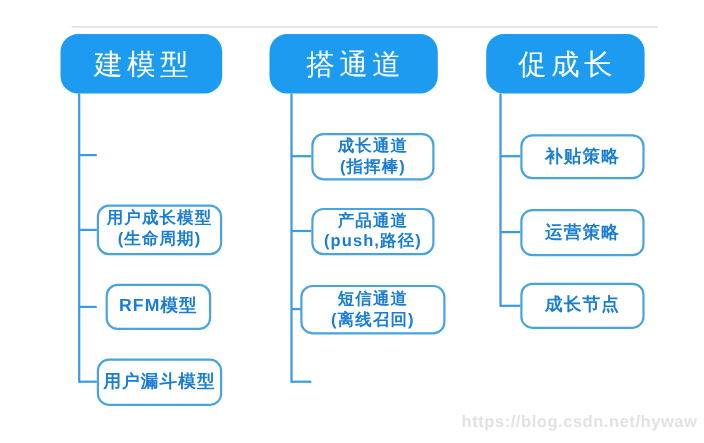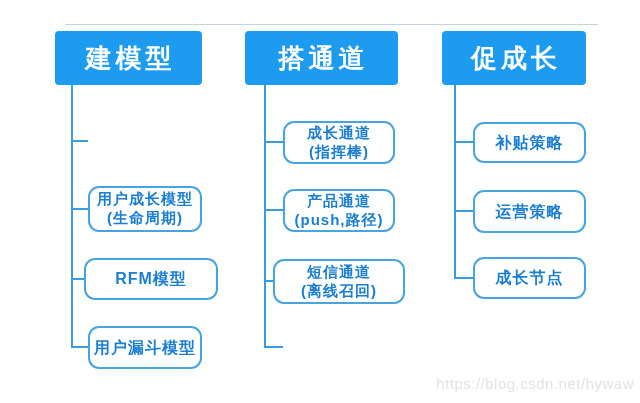--- a/index.html
+++ b/index.html
@@ -14,24 +14,24 @@
   
   .rail{
     position:absolute;top:24px;left:65px;width:533px;height:1px;
     background:#c6d3de;
   }
 
   
   .branch-header{
     position:absolute;
     background:#1c9bf0;
-    border-radius:4px;
+    border-radius:16px;
     display:flex;align-items:center;justify-content:center;
     color:#ffffff;
-    font-weight:bold;
+    font-weight:normal;
     font-size:26px;
     letter-spacing:4px;
     text-indent:4px;
   }
 
   
   .vline{position:absolute;width:2px;background:#3a9be0;}
   .stub{position:absolute;height:2px;background:#3a9be0;}
 
   
@@ -49,21 +49,21 @@
     line-height:1.25;
     text-align:center;
   }
   .node.two{font-size:15px;}
 
   
   .watermark{
     position:absolute;right:6px;bottom:11px;
     color:#e2e2e2;
     font-size:15px;
-    font-weight:normal;
+    font-weight:bold;
     letter-spacing:0.5px;
   }
 </style>
 </head>
 <body>
 
 <div class="canvas">
 
   <div class="rail"></div>
 
@@ -73,21 +73,21 @@
   <div class="vline" style="left:71px;top:85px;height:263px"></div>
   <div class="stub" style="left:72px;top:140px;width:16px"></div>
   <div class="stub" style="left:72px;top:208px;width:16px"></div>
   <div class="stub" style="left:72px;top:278px;width:16px"></div>
   <div class="stub" style="left:72px;top:346px;width:16px"></div>
 
   <div class="node two" style="left:88px;top:186px;width:114px;height:46px">
     <span>用户成长模型</span>
     <span>(生命周期)</span>
   </div>
-  <div class="node" style="left:84px;top:258px;width:134px;height:42px">
+  <div class="node" style="left:96px;top:258px;width:96px;height:42px">
     <span>RFM模型</span>
   </div>
   <div class="node" style="left:88px;top:326px;width:114px;height:43px">
     <span>用户漏斗模型</span>
   </div>
 
   <div class="branch-header" style="left:245px;top:31px;width:153px;height:54px">
     <span>搭通道</span>
   </div>
   <div class="vline" style="left:264px;top:85px;height:263px"></div>

